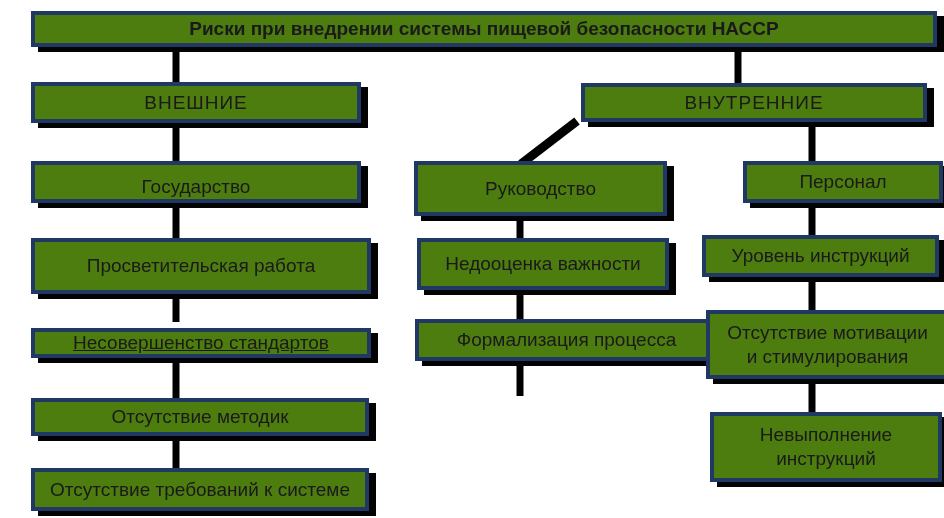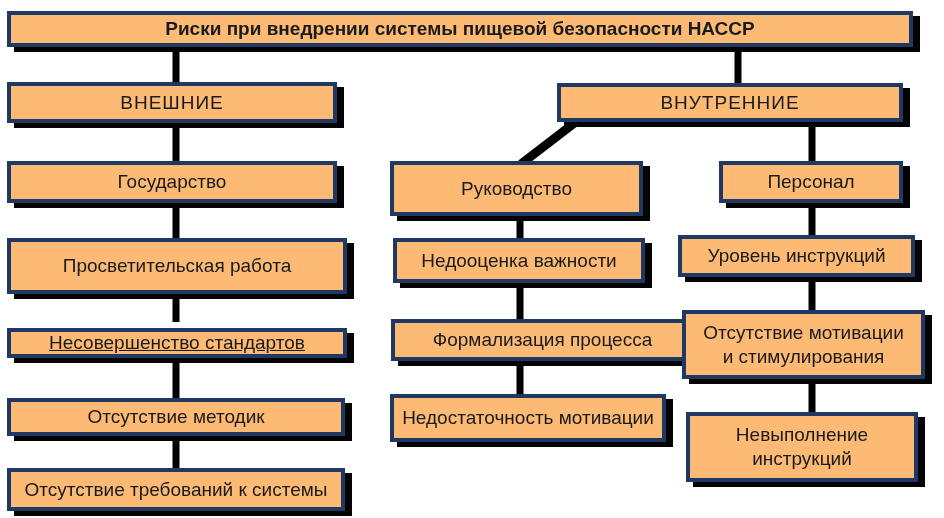--- a/index.html
+++ b/index.html
@@ -9,31 +9,32 @@
     --c-text:#1a1a1a;
     --c-bg:#ffffff;
   }
   *{margin:0;padding:0;box-sizing:border-box}
   body{font-family:"Liberation Sans",sans-serif;background:var(--c-bg);}
   .stage{position:relative;width:944px;height:518px;background:var(--c-bg);overflow:hidden;}
   .conn-svg{position:absolute;left:0;top:0;width:944px;height:518px;}
   .box{
     position:absolute;
     border:4px solid var(--c-border);
-    background:#fdba74;
+    background:#4d7c0f;
     box-shadow:7px 5px 0 var(--c-shadow);
     display:flex;
     flex-direction:column;
     align-items:center;
     justify-content:center;
     text-align:center;
     font-size:19px;
     line-height:1.25;
     color:var(--c-text);
     white-space:nowrap;
+    margin-left:24px;
   }
   .box span{display:block;}
   .title-box{font-weight:bold;}
   .hdr{letter-spacing:1px;}
 </style>
 </head>
 <body>
 
 <div class="stage">
 
@@ -60,54 +61,51 @@
     <line x1="812" y1="377" x2="812" y2="414" stroke="#000" stroke-width="7"></line>
   </svg>
 
   <div class="box title-box" style="left:7px;top:11px;width:906px;height:36px;">
     <span>Риски при внедрении системы пищевой безопасности НАССР</span>
   </div>
 
   <div class="box hdr" style="left:7px;top:82px;width:330px;height:41px;">
     <span>ВНЕШНИЕ</span>
   </div>
-  <div class="box" style="left:7px;top:161px;width:330px;height:42px;">
+  <div class="box" style="left:7px;top:161px;width:330px;height:42px;justify-content:flex-end;">
     <span>Государство</span>
   </div>
   <div class="box" style="left:7px;top:238px;width:340px;height:56px;">
     <span>Просветительская работа</span>
   </div>
   <div class="box" style="left:7px;top:328px;width:340px;height:30px;text-decoration:underline;">
     <span>Несовершенство стандартов</span>
   </div>
   <div class="box" style="left:7px;top:398px;width:338px;height:38px;text-align:center;">
     <span>Отсутствие методик</span>
   </div>
   <div class="box" style="left:7px;top:468px;width:338px;height:43px;">
-    <span>Отсутствие требований к системы</span>
+    <span>Отсутствие требований к системе</span>
   </div>
 
   <div class="box hdr" style="left:557px;top:83px;width:346px;height:39px;align-items:center;">
     <span>ВНУТРЕННИЕ</span>
   </div>
 
   <div class="box" style="left:390px;top:161px;width:253px;height:55px;">
     <span>Руководство</span>
   </div>
-  <div class="box" style="left:393px;top:238px;width:252px;height:45px;">
+  <div class="box" style="left:393px;top:238px;width:252px;height:52px;">
     <span>Недооценка важности</span>
   </div>
   <div class="box" style="left:391px;top:319px;width:303px;height:42px;">
     <span>Формализация процесса</span>
   </div>
-  <div class="box" style="left:390px;top:394px;width:276px;height:48px;">
-    <span>Недостаточность мотивации</span>
-  </div>
 
-  <div class="box" style="left:719px;top:161px;width:184px;height:42px;">
+  <div class="box" style="left:719px;top:161px;width:200px;height:42px;">
     <span>Персонал</span>
   </div>
   <div class="box" style="left:678px;top:235px;width:237px;height:42px;">
     <span>Уровень инструкций</span>
   </div>
   <div class="box" style="left:682px;top:310px;width:243px;height:69px;text-align:right;">
     <span>Отсутствие мотивации</span>
     <span>и стимулирования</span>
   </div>
   <div class="box" style="left:686px;top:412px;width:232px;height:70px;">

